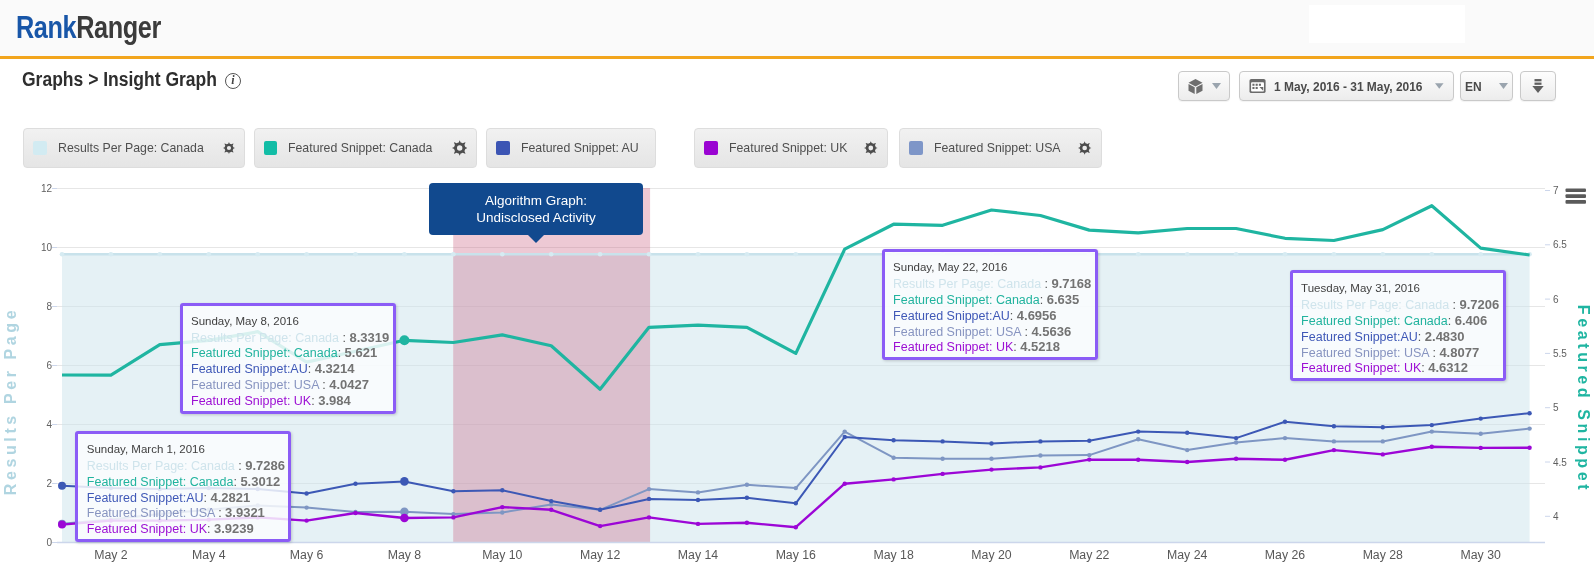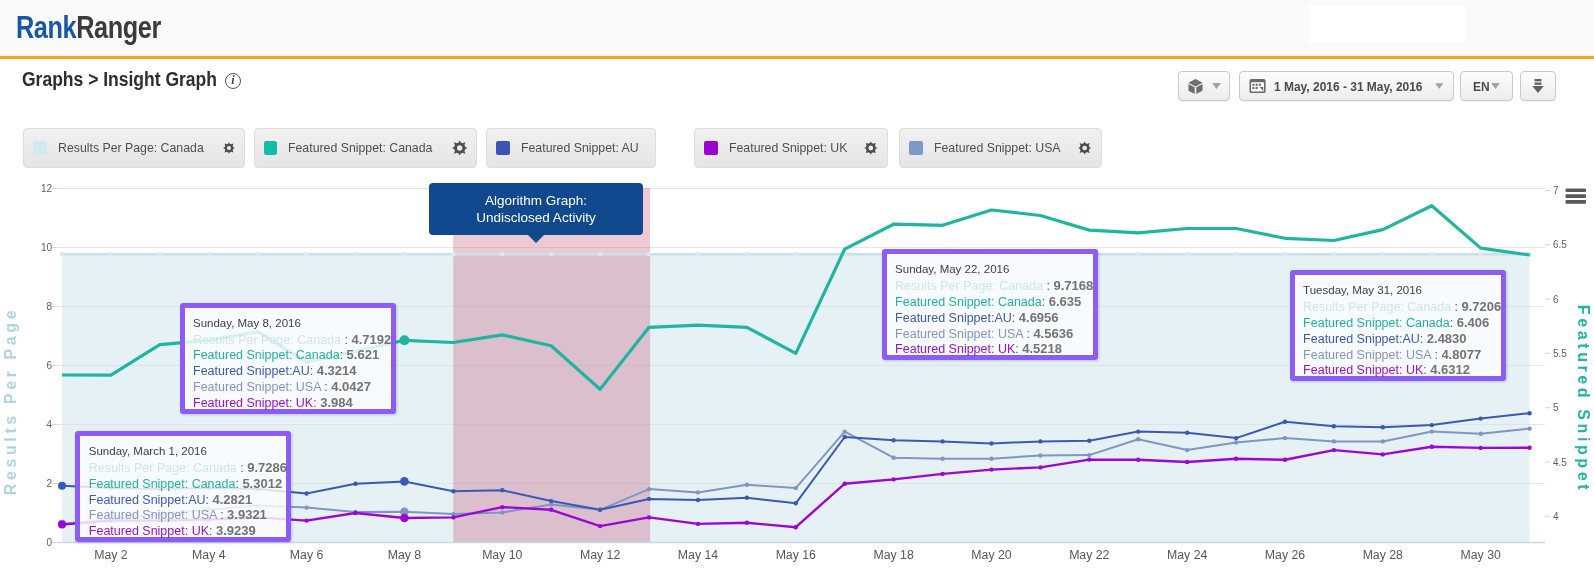--- a/index.html
+++ b/index.html
@@ -7,21 +7,21 @@
 .logo .b{color:#1856a8}.logo .g{color:#3b3b3b}
 .whitebox{position:absolute;left:1309px;top:5px;width:156px;height:38px;background:#fff}
 .title{position:absolute;left:22px;top:68px;font-size:20px;font-weight:bold;color:#2e2e2e;transform:scaleX(0.875);transform-origin:0 0;white-space:nowrap}
 .info{position:absolute;left:225px;top:73px;width:16px;height:16px;border:1.6px solid #555;border-radius:50%;color:#444;font-family:"Liberation Serif",serif;font-style:italic;font-weight:bold;font-size:12px;text-align:center;line-height:13px}
 .btn{position:absolute;top:71px;height:30px;border:1px solid #c9c9c9;border-radius:4px;background:linear-gradient(#fdfdfd,#ececec);display:flex;align-items:center;box-shadow:0 1px 1px rgba(0,0,0,0.05)}
 .btxt{font-size:13px;font-weight:bold;color:#4a4a4a;white-space:nowrap;transform:scaleX(0.92);transform-origin:0 50%}
 .chip{position:absolute;top:127.5px;height:40.5px;border:1px solid #ddd;border-radius:4px;background:linear-gradient(#f1f1f1,#e5e5e5);display:flex;align-items:center;padding:0 9px}
 .sw{width:13.5px;height:13.5px;border-radius:2px;margin-right:11px;flex:none}
 .ct{font-size:13.1px;color:#4f4f4f;margin-right:10px;white-space:nowrap;transform:scaleX(0.94);transform-origin:0 50%}
 .gear{margin-left:auto}
-.tt{position:absolute;width:216px;height:111px;background:rgba(252,253,254,0.84);border:5px solid #8b5cf6;border-radius:3px;box-shadow:1px 1px 3px rgba(0,0,0,0.18);padding:9px 0 0 8.5px;z-index:5}
+.tt{position:absolute;width:216px;height:111px;background:rgba(252,253,254,0.84);border:3px solid #8b5cf6;border-radius:3px;box-shadow:1px 1px 3px rgba(0,0,0,0.18);padding:9px 0 0 8.5px;z-index:5}
 .ttd{font-size:11.5px;color:#404040;margin-bottom:3px}
 .ttr{font-size:12.5px;height:15.8px;line-height:15.8px;white-space:nowrap}
 .ttr b{color:#737373;font-size:13px}
 .ttc{color:#555}
 .callout{position:absolute;left:428.6px;top:183px;width:214.8px;height:51.5px;background:#11498e;border-radius:4px;color:#fff;text-align:center;padding-top:9.5px;z-index:4}
 .callout .l1{font-size:13.5px}.callout .l2{font-size:13.5px;font-weight:normal;margin-top:2px}
 .callout:after{content:"";position:absolute;left:98px;top:51px;border:9px solid transparent;border-top:9px solid #11498e;border-bottom:none}
 </style></head><body>
 <div class="hdr">
     <div class="logo"><span class="b">Rank</span><span class="g">Ranger</span></div>
@@ -48,21 +48,21 @@
       <rect x="10.4" y="5.6" width="2.2" height="2.2" fill="#6b6b6b"></rect>
       <rect x="3.6" y="9" width="2.2" height="2.2" fill="#6b6b6b"></rect>
       <rect x="7" y="9" width="2.2" height="2.2" fill="#6b6b6b"></rect>
       <polygon points="11,9 15,9 15,13 " fill="#6b6b6b"></polygon>
     </svg>
     <span class="btxt" style="margin-left:8px">1 May, 2016 - 31 May, 2016</span>
     <svg width="9" height="6" viewBox="0 0 9 6" style="margin-left:auto">
       <polygon points="0,0 9,0 4.5,6" fill="#9aa4ae"></polygon>
     </svg>
   </div>
-<div class="btn" style="left:1460px;width:53px;padding:0 12px">
+<div class="btn" style="left:1460px;width:53px;padding:0 4px">
     <span class="btxt">EN</span>
     <svg width="9" height="6" viewBox="0 0 9 6" style="margin-left:auto">
       <polygon points="0,0 9,0 4.5,6" fill="#9aa4ae"></polygon>
     </svg>
   </div>
 <div class="btn" style="left:1519.8px;width:36px;padding:0 10px">
     <svg width="16" height="17" viewBox="0 0 16 17">
       <rect x="4" y="0" width="8" height="2.6" fill="#5f5f5f"></rect>
       <rect x="4" y="4" width="8" height="2.6" fill="#5f5f5f"></rect>
       <polygon points="1.5,8 14.5,8 8,16" fill="#5f5f5f"></polygon>
@@ -305,21 +305,21 @@
 <div class="tt" style="left:75.3px;top:431.0px">
     <div class="ttd">Sunday, March 1, 2016</div>
     <div class="ttr"><span style="color:#cfe4ec">Results Per Page: Canada</span><span class="ttc"> : </span><b>9.7286</b></div>
     <div class="ttr"><span style="color:#21b39e">Featured Snippet: Canada</span><span class="ttc">: </span><b>5.3012</b></div>
     <div class="ttr"><span style="color:#3f58b7">Featured Snippet:AU</span><span class="ttc">: </span><b>4.2821</b></div>
     <div class="ttr"><span style="color:#8794c0">Featured Snippet: USA</span><span class="ttc"> : </span><b>3.9321</b></div>
     <div class="ttr"><span style="color:#9d10d4">Featured Snippet: UK</span><span class="ttc">: </span><b>3.9239</b></div>
   </div>
 <div class="tt" style="left:179.5px;top:302.5px">
     <div class="ttd">Sunday, May 8, 2016</div>
-    <div class="ttr"><span style="color:#cfe4ec">Results Per Page: Canada</span><span class="ttc"> : </span><b>4.7192</b></div>
+    <div class="ttr"><span style="color:#cfe4ec">Results Per Page: Canada</span><span class="ttc"> : </span><b>8.3319</b></div>
     <div class="ttr"><span style="color:#21b39e">Featured Snippet: Canada</span><span class="ttc">: </span><b>5.621</b></div>
     <div class="ttr"><span style="color:#3f58b7">Featured Snippet:AU</span><span class="ttc">: </span><b>4.3214</b></div>
     <div class="ttr"><span style="color:#8794c0">Featured Snippet: USA</span><span class="ttc"> : </span><b>4.0427</b></div>
     <div class="ttr"><span style="color:#9d10d4">Featured Snippet: UK</span><span class="ttc">: </span><b>3.984</b></div>
   </div>
 <div class="tt" style="left:881.6px;top:249.3px">
     <div class="ttd">Sunday, May 22, 2016</div>
     <div class="ttr"><span style="color:#cfe4ec">Results Per Page: Canada</span><span class="ttc"> : </span><b>9.7168</b></div>
     <div class="ttr"><span style="color:#21b39e">Featured Snippet: Canada</span><span class="ttc">: </span><b>6.635</b></div>
     <div class="ttr"><span style="color:#3f58b7">Featured Snippet:AU</span><span class="ttc">: </span><b>4.6956</b></div>

